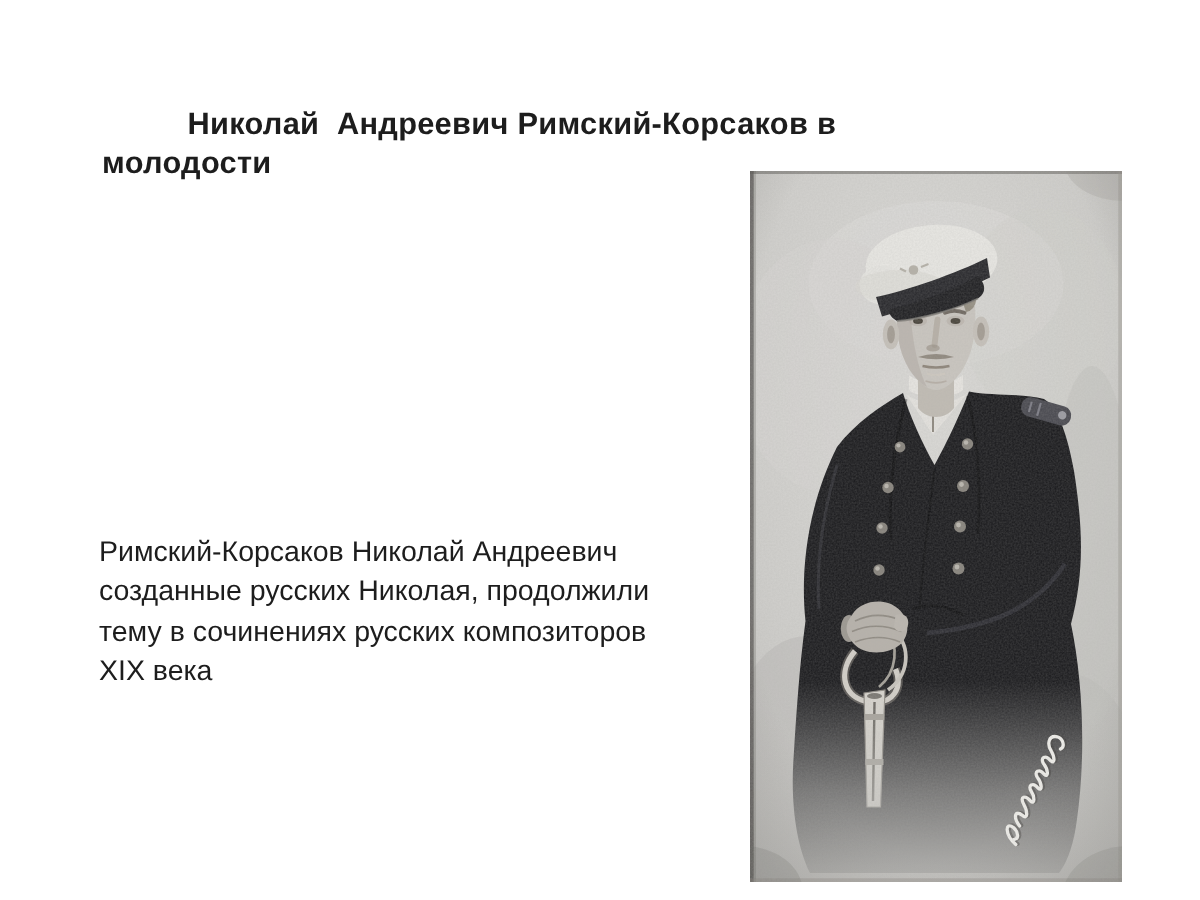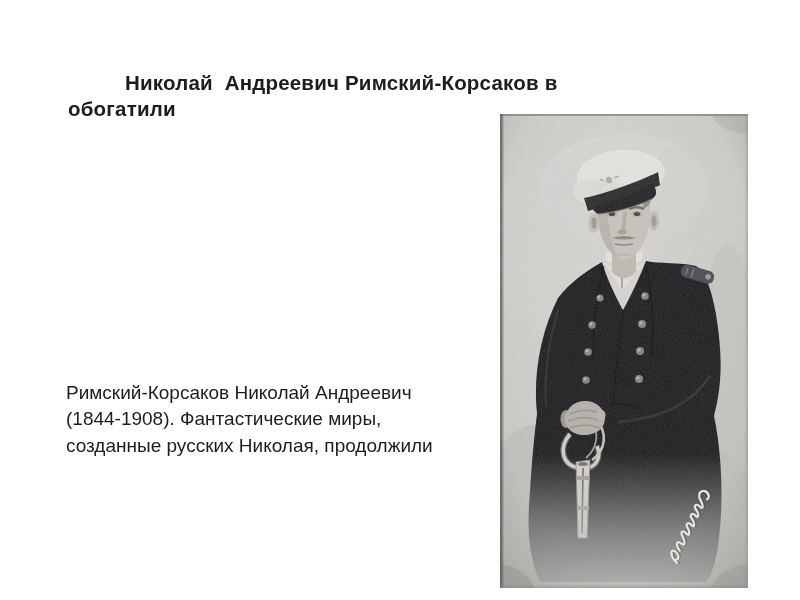--- a/index.html
+++ b/index.html
@@ -8,42 +8,43 @@
     font-family:"Liberation Sans","DejaVu Sans",sans-serif;color:#1d1d1d;border-radius:31px;
   }
   .title{
     position:absolute;left:68px;top:70px;width:500px;
     font-size:20.5px;font-weight:bold;line-height:26px;letter-spacing:0.2px;
   }
   .title .t-line{display:block;white-space:pre-wrap;}
   .title .t-line.first{padding-left:57px;}
   .body-text{
     position:absolute;left:66px;top:356px;width:420px;
-    font-size:19px;font-weight:normal;line-height:26.4px;margin-top:24px;
+    font-size:19px;font-weight:normal;line-height:26.4px;
   }
   .body-text .b-line{display:block;white-space:pre-wrap;}
   .photo{
     position:absolute;left:500px;top:114px;width:248px;height:474px;
   }
   .photo svg{display:block;}
 </style>
 </head>
 <body>
 
 <div class="slide">
 
   <div class="title">
     <span class="t-line first">Николай  Андреевич Римский-Корсаков в</span>
-    <span class="t-line">обогатили</span>
+    <span class="t-line">молодости</span>
   </div>
 
   <div class="body-text">
     <span class="b-line">Римский-Корсаков Николай Андреевич</span>
-    <span class="b-line">(1844-1908). Фантастические миры,</span>
     <span class="b-line">созданные русских Николая, продолжили</span>
+    <span class="b-line">тему в сочинениях русских композиторов</span>
+    <span class="b-line">XIX века</span>
   </div>
 
   <div class="photo">
     <svg viewBox="0 0 248 474" width="248" height="474" xmlns="http://www.w3.org/2000/svg">
       <defs>
         <radialGradient id="bgGrad" cx="0.45" cy="0.3" r="0.9">
           <stop offset="0" stop-color="#dcdbd8"></stop>
           <stop offset="0.55" stop-color="#d0cfcc"></stop>
           <stop offset="1" stop-color="#bcbbb8"></stop>
         </radialGradient>

